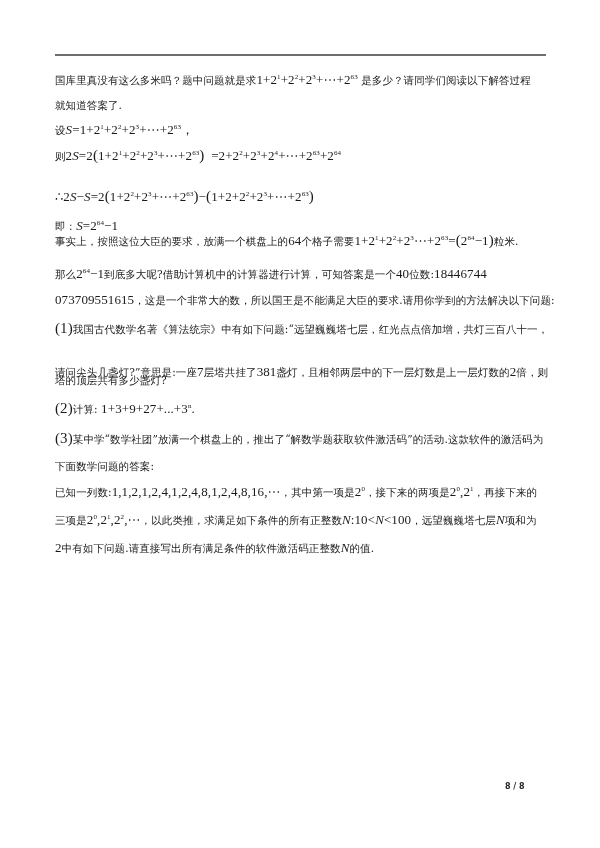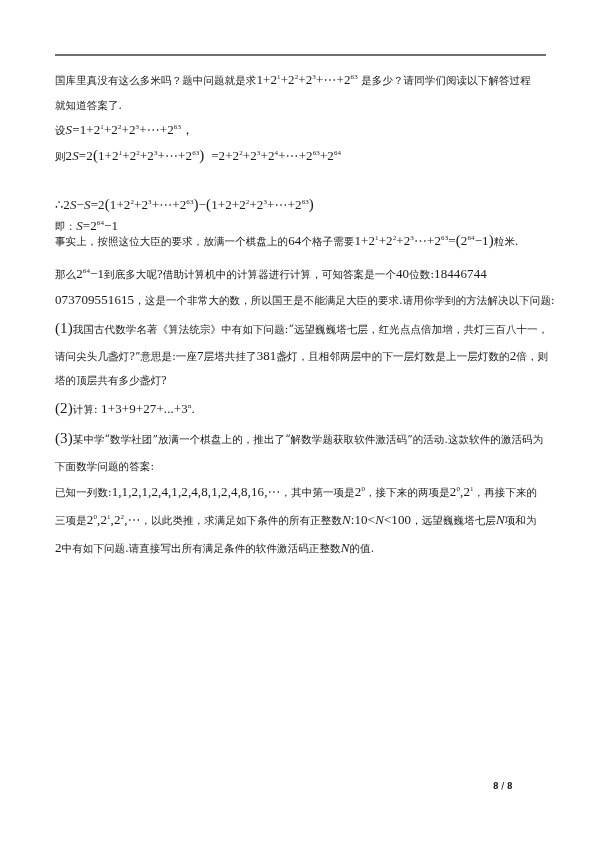--- a/index.html
+++ b/index.html
@@ -5,21 +5,21 @@
   html, body { margin: 0; padding: 0; background: #ffffff; }
   body { width: 600px; height: 848px; position: relative; overflow: hidden;
          font-family: "DejaVu Serif", "Liberation Serif", serif; color: #1a1a1a; }
   .rule { position: absolute; left: 55px; top: 54px; width: 491px; height: 2px; background: #6e6e6e; }
   .line { position: absolute; left: 55px; font-size: 10.5px; line-height: 16px; white-space: nowrap; letter-spacing: 0.1px; }
   .math { font-family: "Liberation Serif", "DejaVu Serif", serif; font-size: 13px; }
   .math i { font-style: italic; }
   sup { font-size: 7px; vertical-align: 5px; line-height: 0; }
   .num { font-family: "Liberation Serif", serif; font-size: 13px; }
   .paren { font-size: 15px; }
-  .pagenum { position: absolute; left: 493px; top: 782px; font-family: "DejaVu Sans", "Liberation Sans", sans-serif;
+  .pagenum { position: absolute; left: 505px; top: 782px; font-family: "DejaVu Sans", "Liberation Sans", sans-serif;
              font-size: 8px; font-weight: bold; color: #222; }
 </style>
 </head>
 <body>
 
 <div class="rule"></div>
 
 <div class="line" style="top:72px">
   <span>国库里真没有这么多米吗？题中问题就是求</span><span class="math">1+2<sup>1</sup>+2<sup>2</sup>+2<sup>3</sup>+⋯+2<sup>63</sup></span>
   <span>是多少？请同学们阅读以下解答过程</span>
@@ -27,41 +27,41 @@
 <div class="line" style="top:97px">
   <span>就知道答案了.</span>
 </div>
 
 <div class="line" style="top:122px">
   <span>设</span><span class="math"><i>S</i>=1+2<sup>1</sup>+2<sup>2</sup>+2<sup>3</sup>+⋯+2<sup>63</sup>，</span>
 </div>
 <div class="line" style="top:147px">
   <span>则</span><span class="math">2<i>S</i>=2<span class="paren">(</span>1+2<sup>1</sup>+2<sup>2</sup>+2<sup>3</sup>+⋯+2<sup>63</sup><span class="paren">)</span>&nbsp;&nbsp;=2+2<sup>2</sup>+2<sup>3</sup>+2<sup>4</sup>+⋯+2<sup>63</sup>+2<sup>64</sup></span>
 </div>
-<div class="line" style="top:196px">
+<div class="line" style="top:188px">
   <span class="math">∴2<i>S</i>−<i>S</i>=2<span class="paren">(</span>1+2<sup>2</sup>+2<sup>3</sup>+⋯+2<sup>63</sup><span class="paren">)</span>−<span class="paren">(</span>1+2+2<sup>2</sup>+2<sup>3</sup>+⋯+2<sup>63</sup><span class="paren">)</span></span>
 </div>
 <div class="line" style="top:218px">
   <span>即：</span><span class="math"><i>S</i>=2<sup>64</sup>−1</span>
 </div>
 
 <div class="line" style="top:232px">
   <span>事实上，按照这位大臣的要求，放满一个棋盘上的</span><span class="num">64</span><span>个格子需要</span><span class="math">1+2<sup>1</sup>+2<sup>2</sup>+2<sup>3</sup>⋯+2<sup>63</sup>=<span class="paren">(</span>2<sup>64</sup>−1<span class="paren">)</span></span><span>粒米.</span>
 </div>
 <div class="line" style="top:266px">
   <span>那么</span><span class="math">2<sup>64</sup>−1</span><span>到底多大呢?借助计算机中的计算器进行计算，可知答案是一个</span><span class="num">40</span><span>位数:</span><span class="num">18446744</span>
 </div>
 <div class="line" style="top:292px">
   <span class="num">073709551615</span><span>，这是一个非常大的数，所以国王是不能满足大臣的要求.请用你学到的方法解决以下问题:</span>
 </div>
 
 <div class="line" style="top:320px">
   <span class="num" style="font-size:15px">(1)</span><span>我国古代数学名著《算法统宗》中有如下问题:“远望巍巍塔七层，红光点点倍加增，共灯三百八十一，</span>
 </div>
-<div class="line" style="top:348px">
+<div class="line" style="top:364px">
   <span>请问尖头几盏灯?”意思是:一座</span><span class="num">7</span><span>层塔共挂了</span><span class="num">381</span><span>盏灯，且相邻两层中的下一层灯数是上一层灯数的</span><span class="num">2</span><span>倍，则</span>
 </div>
 <div class="line" style="top:372px">
   <span>塔的顶层共有多少盏灯?</span>
 </div>
 
 <div class="line" style="top:400px">
   <span class="num" style="font-size:15px">(2)</span><span>计算:</span>
   <span class="math">1+3+9+27+...+3<sup>n</sup>.</span>
 </div>

